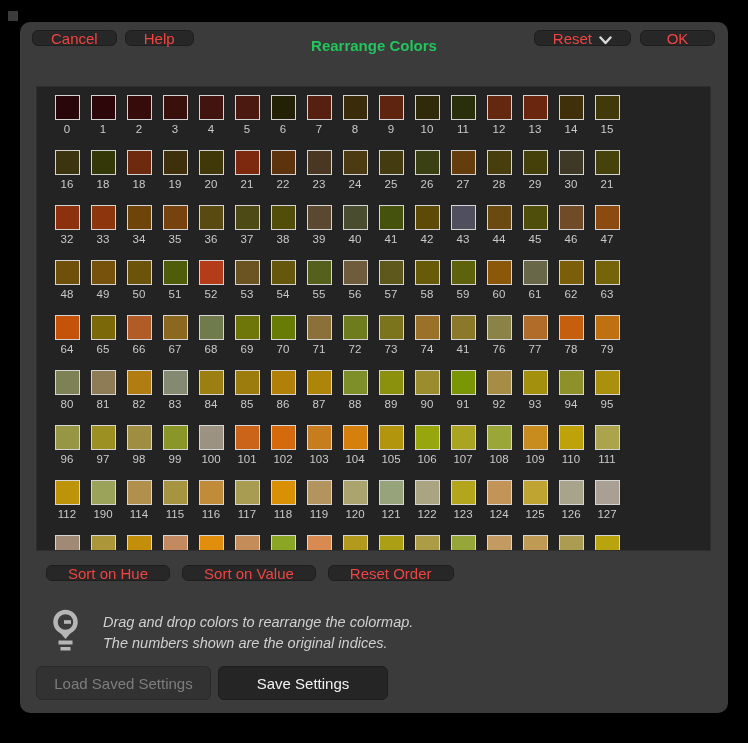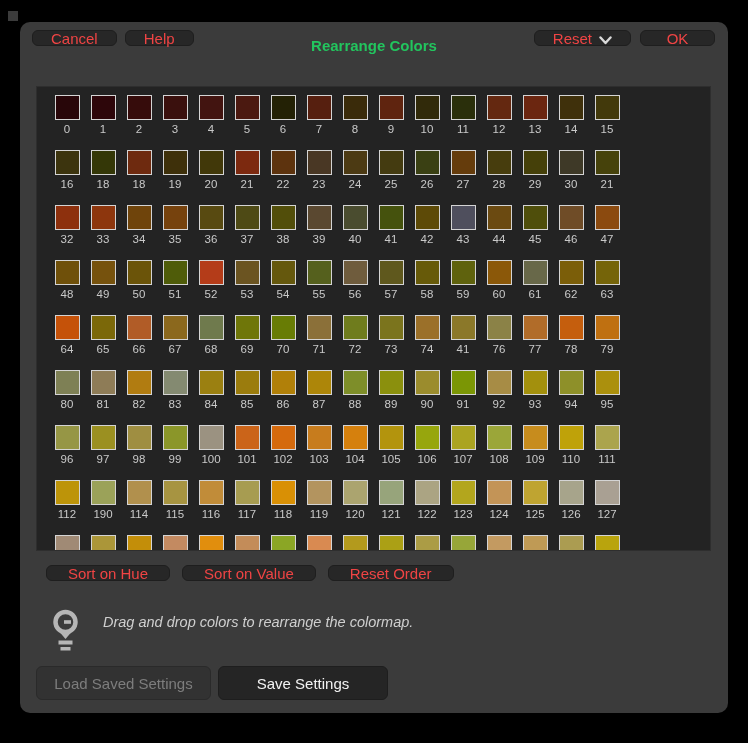--- a/index.html
+++ b/index.html
@@ -720,20 +720,21 @@
       <svg width="27" height="42" viewBox="0 0 27 42">
         <circle cx="13.5" cy="13" r="10" fill="none" stroke="#b6b6b6" stroke-width="4.5"></circle>
         <rect x="12" y="11.2" width="7" height="3.6" fill="#b6b6b6"></rect>
         <path d="M8 23.5 L13.5 30 L19 23.5 Z" fill="#b6b6b6"></path>
         <rect x="6.5" y="31.5" width="14" height="4" fill="#b6b6b6"></rect>
         <rect x="8.5" y="38" width="10" height="3.5" fill="#b6b6b6"></rect>
       </svg>
     </span>
     <div class="hint-text">
       <div>Drag and drop colors to rearrange the colormap.</div>
+      <div>The numbers shown are the original indices.</div>
     </div>
   </div>
 
   <div class="settings-row">
     <button class="btn load-btn" disabled="">Load Saved Settings</button>
     <button class="btn save-btn">Save Settings</button>
   </div>
 
 </div>
 

